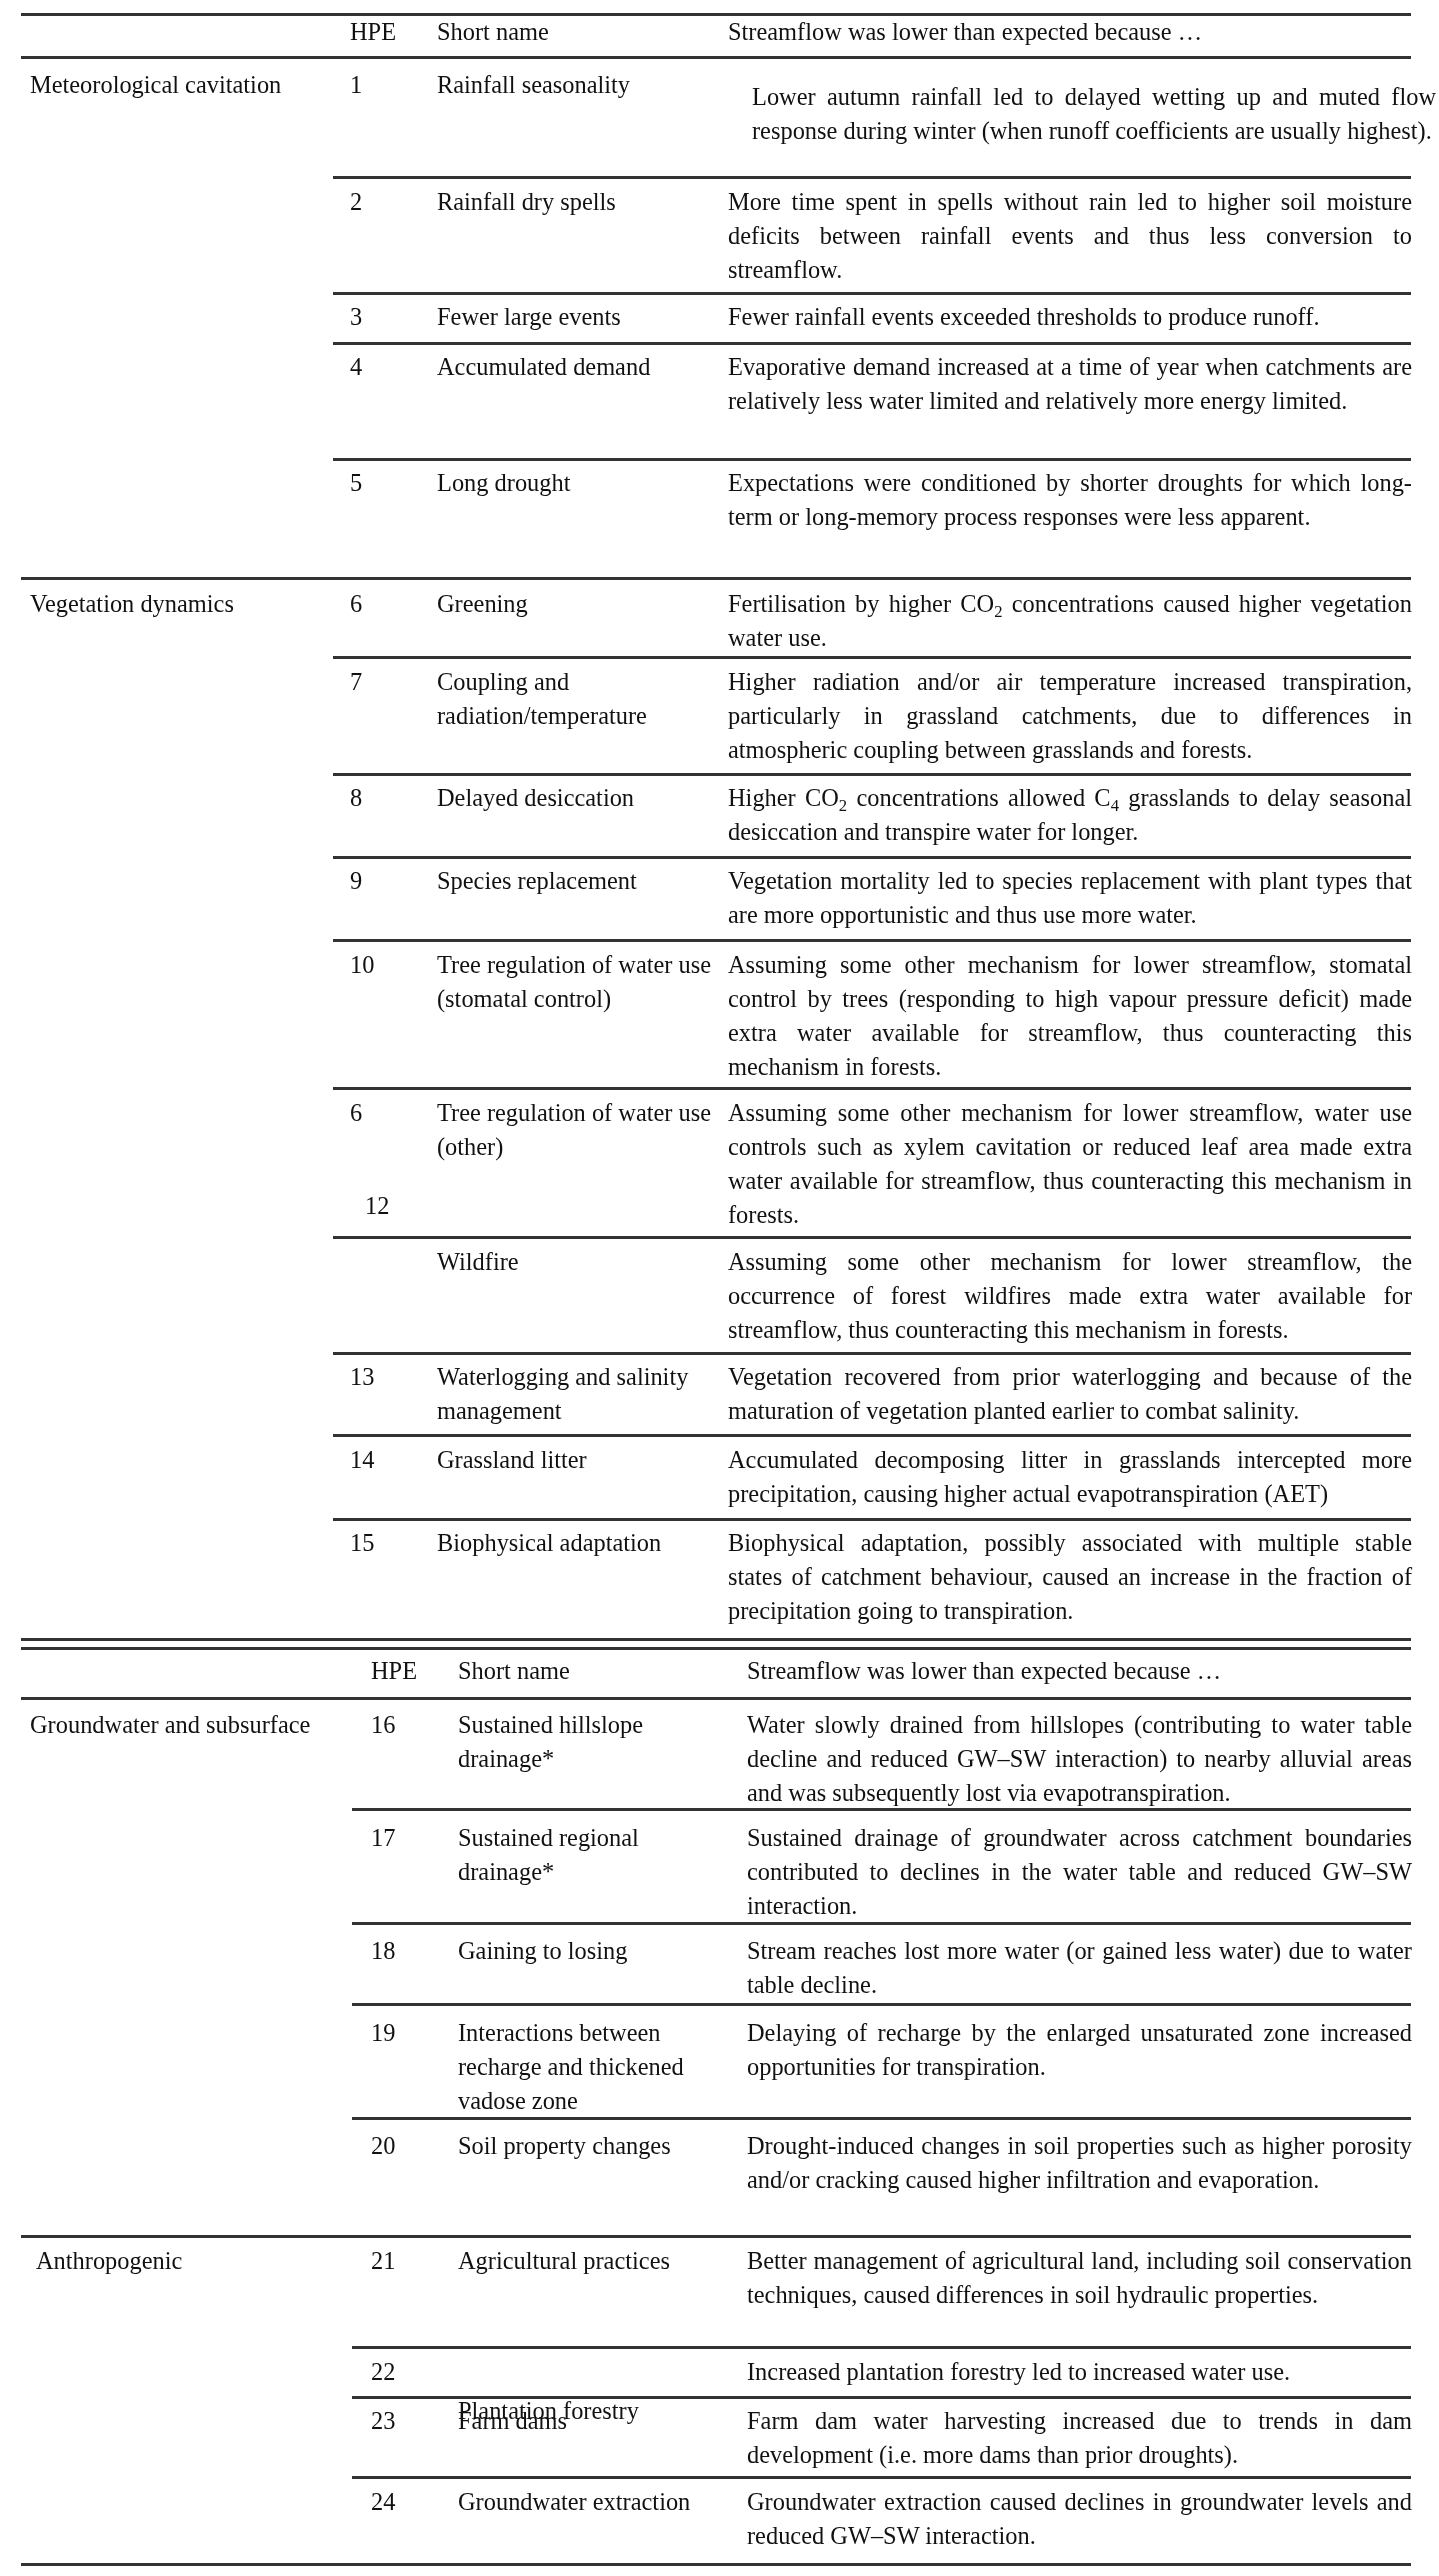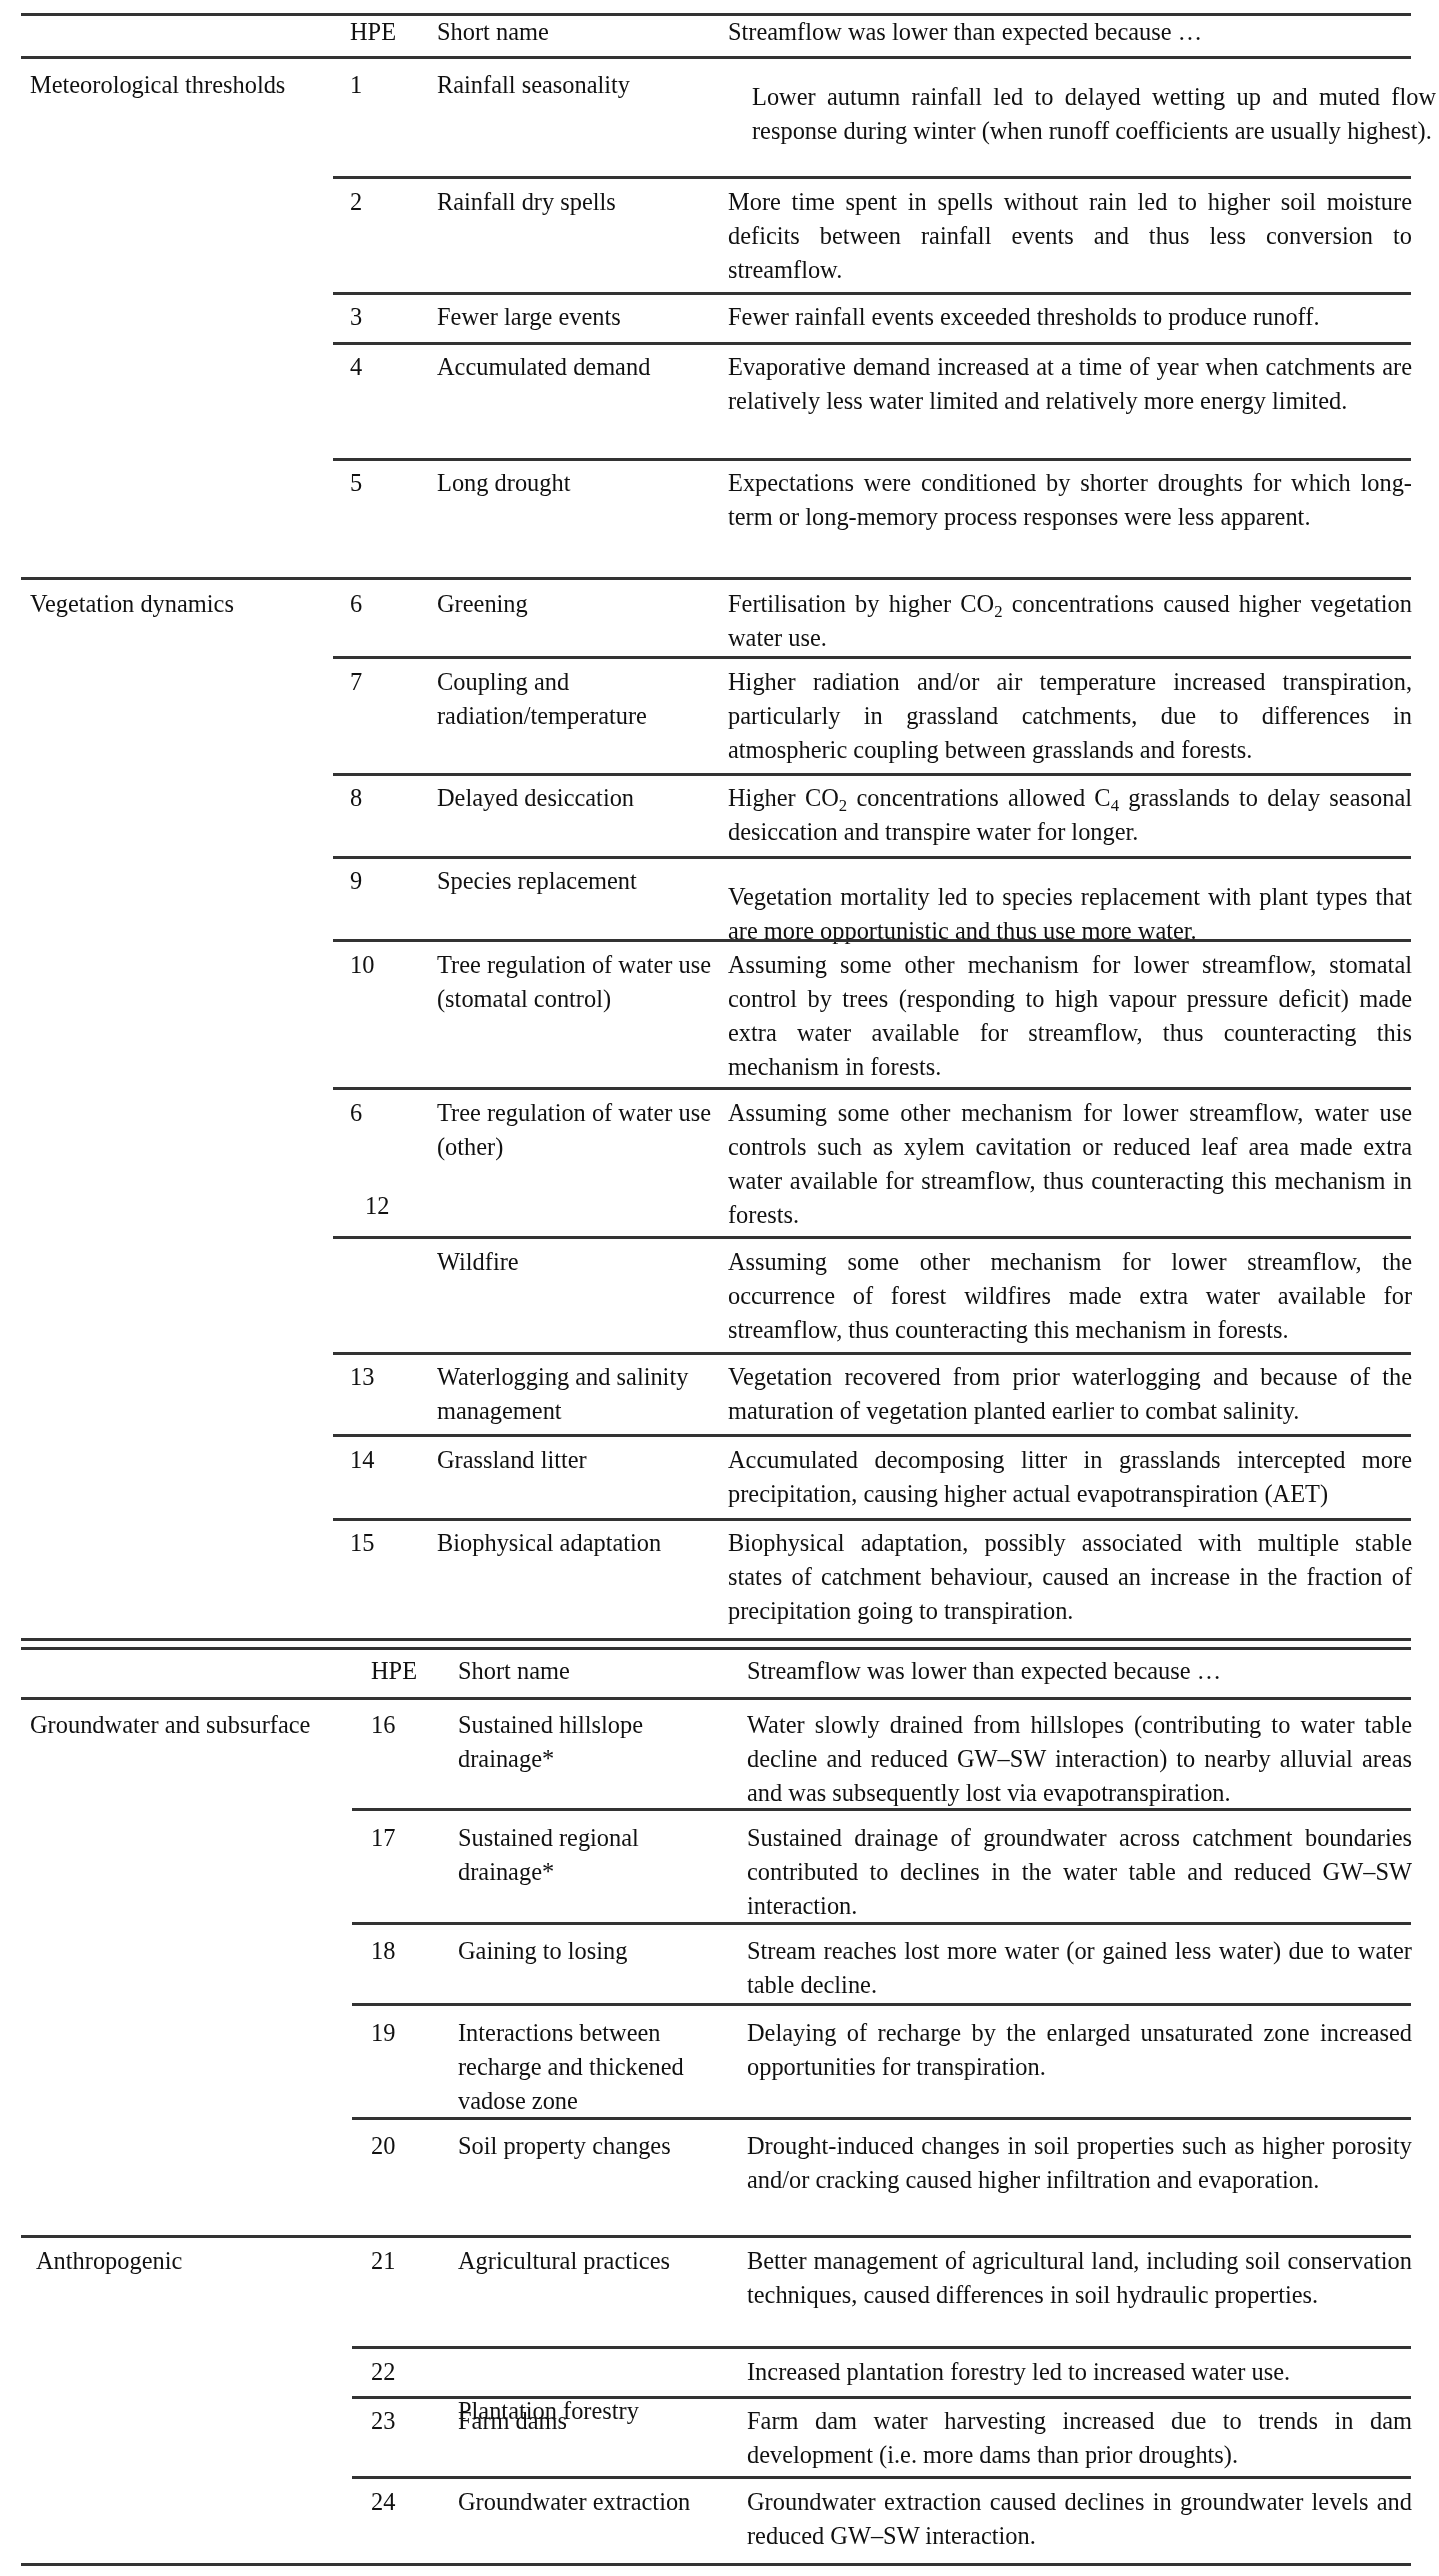--- a/index.html
+++ b/index.html
@@ -24,21 +24,21 @@
 </head>
 <body>
 
 <div>
   <div class="hline full" style="top:13.2px;"></div>
   <div class="cell hpe1" style="top:15.3px;">HPE</div>
   <div class="cell name1" style="top:15.3px;">Short name</div>
   <div class="cell desc1" style="top:15.3px;">Streamflow was lower than expected because …</div>
   <div class="hline full" style="top:56px;"></div>
 
-  <div class="cell cat" style="top:68px;">Meteorological thresholds</div>
+  <div class="cell cat" style="top:68px;">Meteorological cavitation</div>
 
   <div>
     <div class="cell hpe1" style="top:68px;">1</div>
     <div class="cell name1" style="top:68px;">Rainfall seasonality</div>
     <div class="cell desc1" style="top:80px;margin-left:24px;">Lower autumn rainfall led to delayed wetting up and muted flow response during winter (when runoff coefficients are usually highest).</div>
   </div>
   <div class="hline sub1" style="top:176px;"></div>
 
   <div>
     <div class="cell hpe1" style="top:185px;">2</div>
@@ -87,21 +87,21 @@
   <div>
     <div class="cell hpe1" style="top:781px;">8</div>
     <div class="cell name1" style="top:781px;">Delayed desiccation</div>
     <div class="cell desc1 rich" style="top:781px;">Higher CO<sub>2</sub> concentrations allowed C<sub>4</sub> grasslands to delay seasonal desiccation and transpire water for longer.</div>
   </div>
   <div class="hline sub1" style="top:856px;"></div>
 
   <div>
     <div class="cell hpe1" style="top:864px;">9</div>
     <div class="cell name1" style="top:864px;">Species replacement</div>
-    <div class="cell desc1" style="top:864px;margin-top:16px;">Vegetation mortality led to species replacement with plant types that are more opportunistic and thus use more water.</div>
+    <div class="cell desc1" style="top:864px;">Vegetation mortality led to species replacement with plant types that are more opportunistic and thus use more water.</div>
   </div>
   <div class="hline sub1" style="top:939px;"></div>
 
   <div>
     <div class="cell hpe1" style="top:948px;">10</div>
     <div class="cell name1" style="top:948px;">Tree regulation of water use (stomatal control)</div>
     <div class="cell desc1" style="top:948px;">Assuming some other mechanism for lower streamflow, stomatal control by trees (responding to high vapour pressure deficit) made extra water available for streamflow, thus counteracting this mechanism in forests.</div>
   </div>
   <div class="hline sub1" style="top:1087px;"></div>
 

